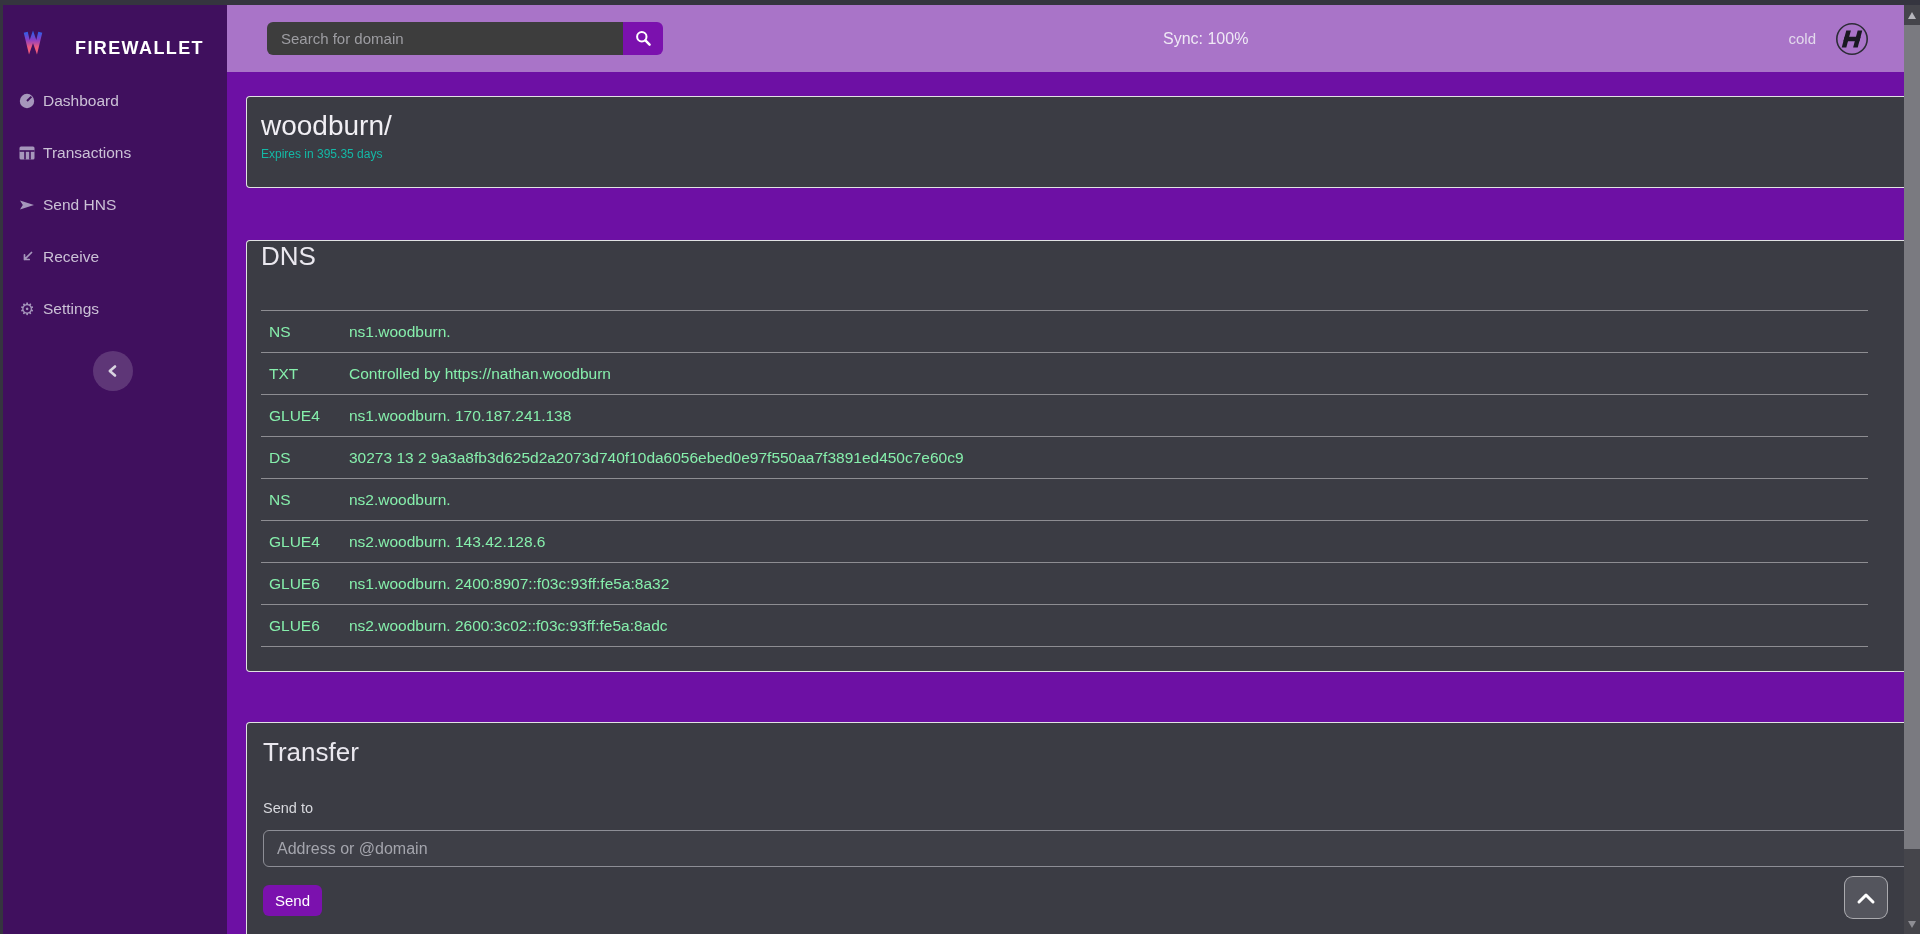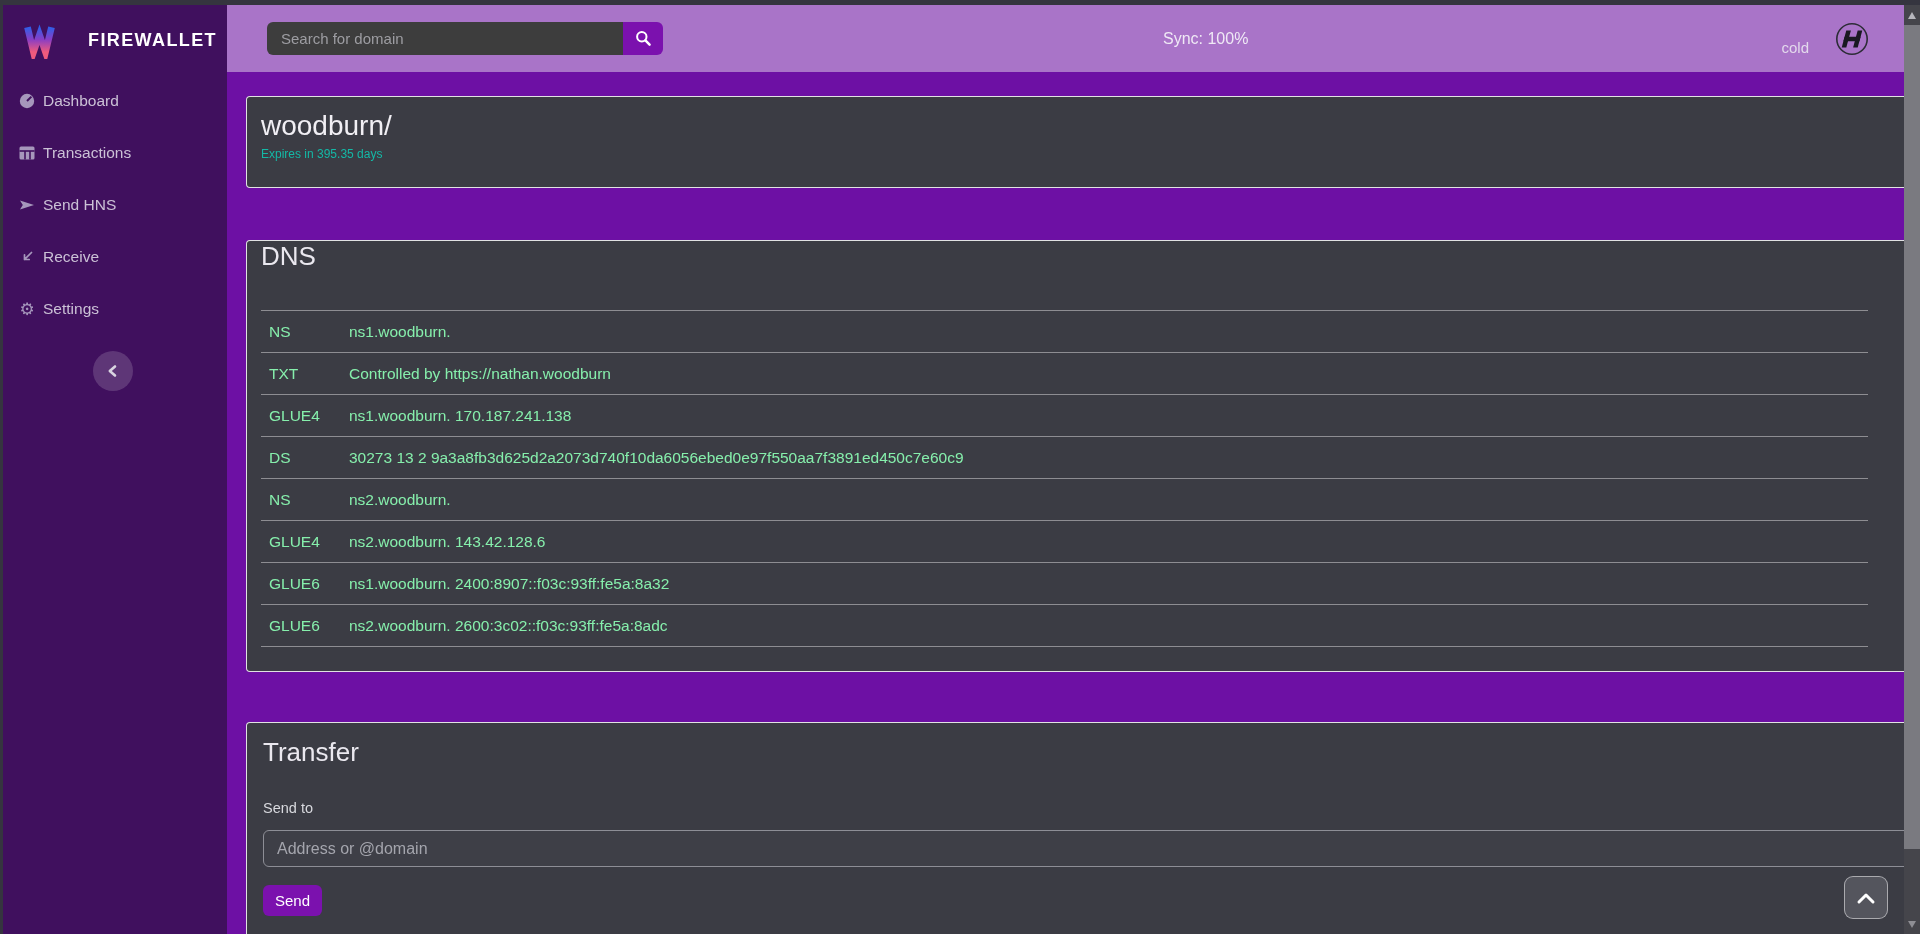--- a/index.html
+++ b/index.html
@@ -14,38 +14,38 @@
   body{
     width:1920px;height:934px;position:relative;overflow:hidden;
     background:var(--main-bg);
     font-family:"Liberation Sans",sans-serif;
   }
   .top-strip{position:absolute;top:0;left:0;width:1920px;height:5px;background:#35353f;z-index:70}
   .left-strip{position:absolute;top:0;left:0;width:3px;height:934px;background:#35353f;z-index:70}
 
   
   .sidebar{position:absolute;left:3px;top:5px;width:224px;height:929px;background:var(--sidebar-bg);z-index:5}
-  .brand{display:flex;align-items:center;gap:32px;padding:16px 10px 4px 20px;height:58px;cursor:pointer}
+  .brand{display:flex;align-items:flex-end;gap:32px;padding:16px 23px 4px 20px;height:58px;cursor:pointer}
   .brand-text{color:#ffffff;font-weight:bold;font-size:18px;letter-spacing:1.4px}
   .nav{margin-top:12px}
   .nav-item{display:flex;align-items:center;gap:6px;height:52px;padding:0 14px;color:#cbc1d6;font-size:15.5px;text-decoration:none;cursor:pointer}
   .nav-icon{width:20px;display:flex;justify-content:center;align-items:center;color:#a697bc}
   .gear-glyph{font-family:"DejaVu Sans",sans-serif;font-size:17px;line-height:1;color:#a697bc}
   .collapse-btn{position:absolute;left:90px;top:346px;width:40px;height:40px;border-radius:50%;
     background:rgba(255,255,255,.16);border:none;display:flex;align-items:center;justify-content:center;cursor:pointer}
 
   
   .topbar{position:absolute;left:227px;top:5px;width:1677px;height:67px;background:var(--topbar-bg);
     display:flex;align-items:center;z-index:4}
   .search-group{display:flex;margin-left:40px;height:33px;width:396px;border-radius:6px;overflow:hidden}
   .search-input{flex:1;background:#3d3d3d;border:none;padding:0 14px;color:#e8e8ea;font-size:15px;outline:none;font-family:inherit}
   .search-input::placeholder{color:#9d9da2}
   .search-btn{width:40px;background:var(--accent);border:none;display:flex;align-items:center;justify-content:center;cursor:pointer}
   .sync{position:absolute;left:936px;top:50%;transform:translateY(-50%);color:#efe9f5;font-size:16px}
-  .wallet-chip{margin-left:auto;display:flex;align-items:flex-end;gap:26px;padding-right:35px;cursor:pointer}
+  .wallet-chip{margin-left:auto;display:flex;align-items:center;gap:19px;padding-right:35px;cursor:pointer}
   .wallet-name{color:#e3d9ec;font-size:15px}
 
   
   .content{position:absolute;left:227px;top:72px;width:1677px;height:862px;overflow:hidden}
   .card{position:absolute;left:19px;width:1858px;background:var(--card-bg);
     border:1px solid rgba(255,255,255,.85);border-radius:4px;color:#eceaf0}
   .btn{background:var(--accent);color:#ffffff;border:none;border-radius:6px;font-size:16px;
     padding:8px 6px;cursor:pointer;font-family:inherit}
 
   .domain-card{top:24px;height:92px;padding:13px 14px}

